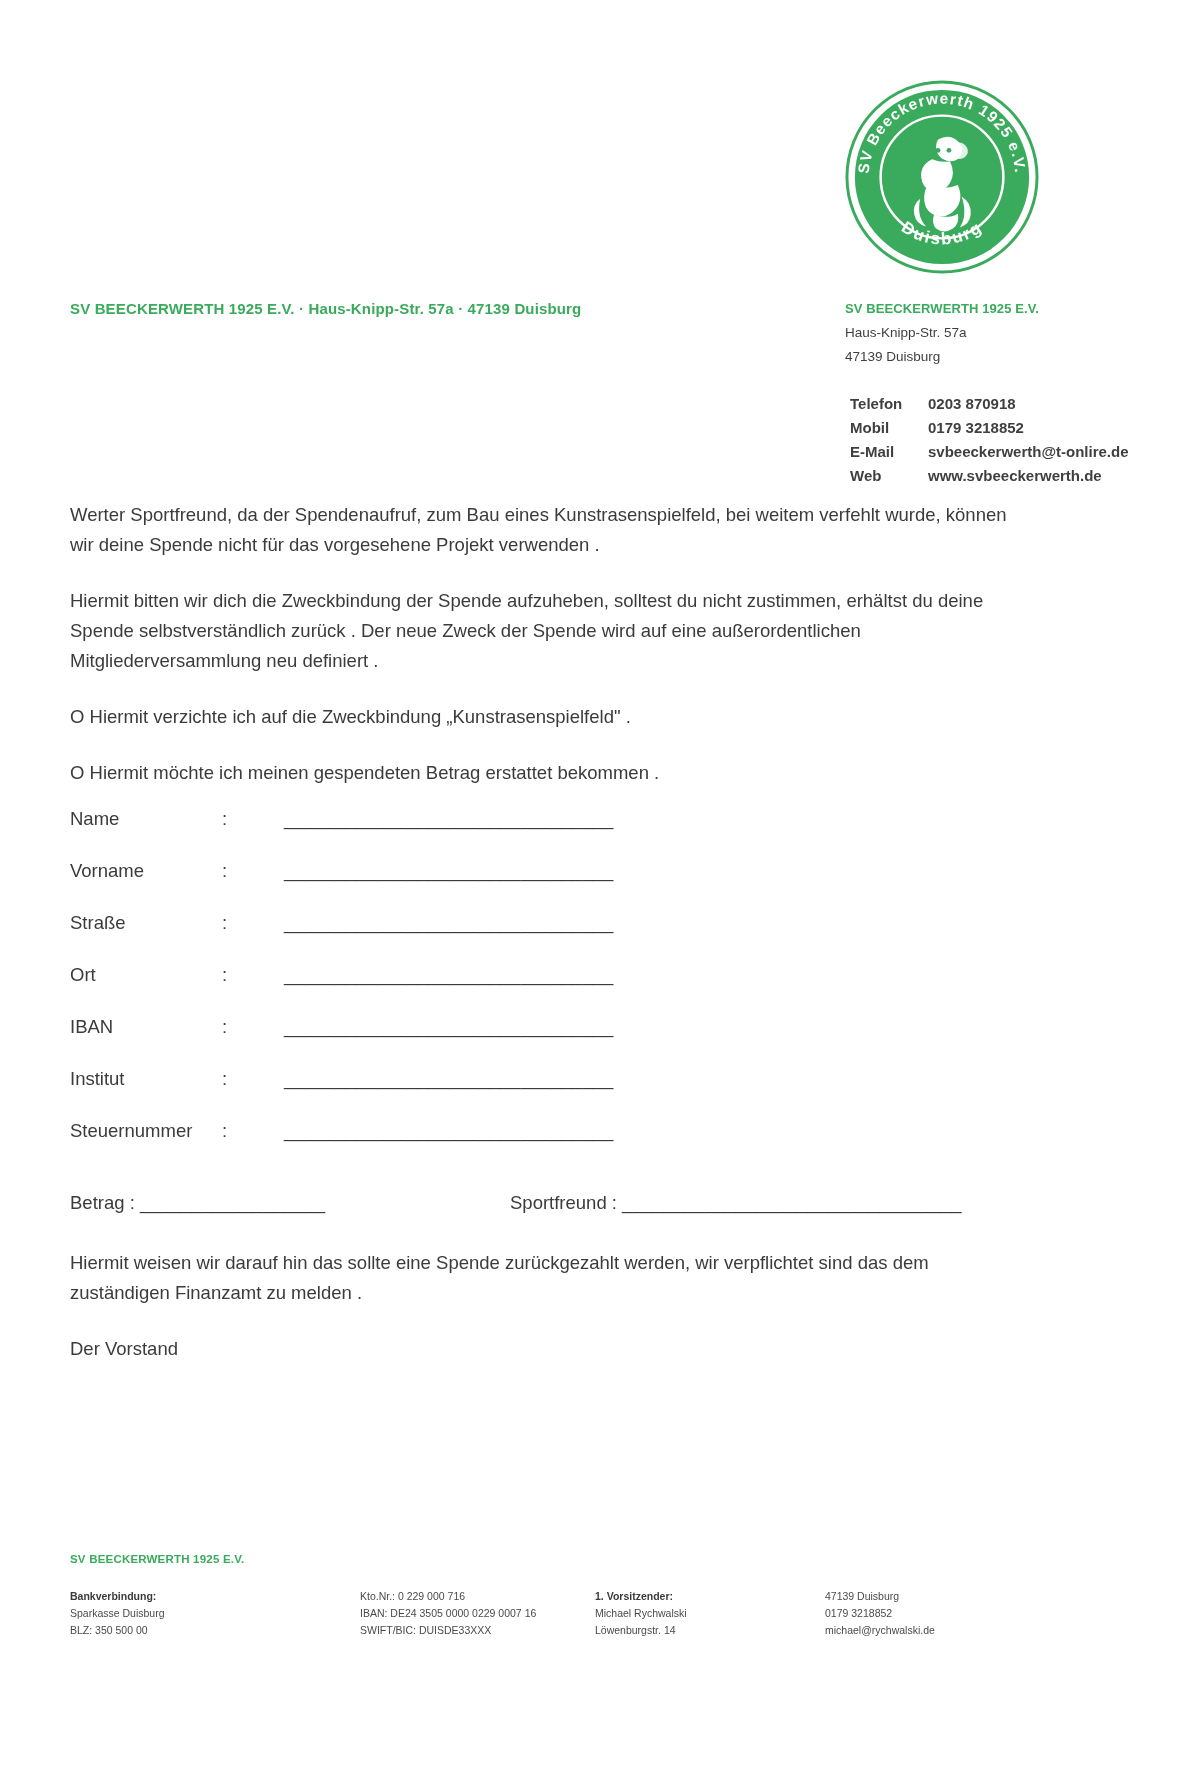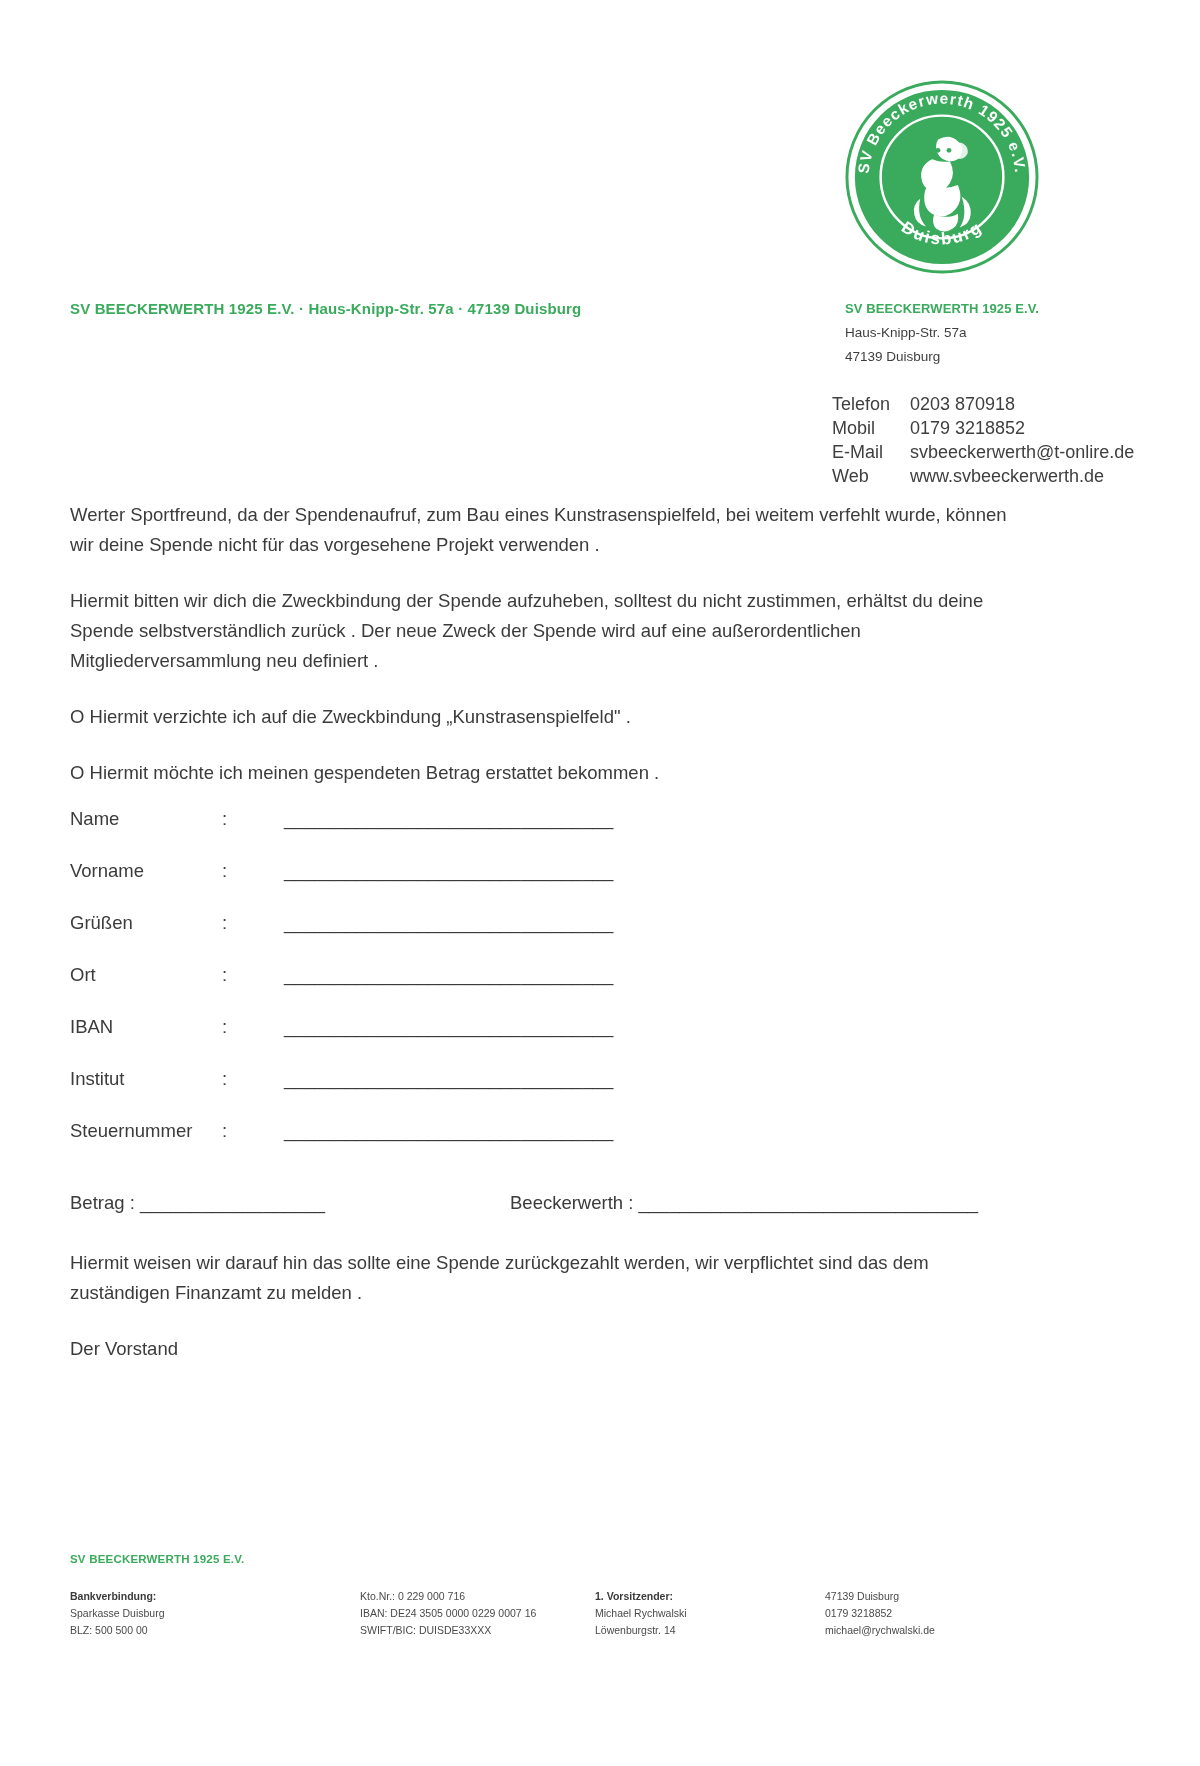--- a/index.html
+++ b/index.html
@@ -57,25 +57,26 @@
   }
   .addr-block .org {
     font-weight: bold;
     color: #3aab5c;
     font-size: 13px;
     letter-spacing: 0.1px;
   }
   .contact-table {
     position: absolute;
     top: 392px;
-    left: 832px;
-    font-size: 18px;
+    left: 850px;
+    font-size: 15px;
     line-height: 24px;
     color: #3f3f3f;
     border-collapse: collapse;
+    font-weight: bold;
   }
   .contact-table td { padding: 0; vertical-align: top; }
   .contact-table td.k { width: 78px; }
 
   
   .body-text {
     position: absolute;
     top: 500px;
     left: 70px;
     width: 960px;
@@ -232,21 +233,21 @@
       <span class="flabel">Name</span>
       <span class="fcolon">:</span>
       <span class="fline">________________________________</span>
     </div>
     <div class="frow">
       <span class="flabel">Vorname</span>
       <span class="fcolon">:</span>
       <span class="fline">________________________________</span>
     </div>
     <div class="frow">
-      <span class="flabel">Grüßen</span>
+      <span class="flabel">Straße</span>
       <span class="fcolon">:</span>
       <span class="fline">________________________________</span>
     </div>
     <div class="frow">
       <span class="flabel">Ort</span>
       <span class="fcolon">:</span>
       <span class="fline">________________________________</span>
     </div>
     <div class="frow">
       <span class="flabel">IBAN</span>
@@ -260,34 +261,34 @@
     </div>
     <div class="frow">
       <span class="flabel">Steuernummer</span>
       <span class="fcolon">:</span>
       <span class="fline">________________________________</span>
     </div>
   </div>
 
   <div class="sig-row">
     <span class="sig-date">Betrag : __________________</span>
-    <span class="sig-sign">Beeckerwerth : _________________________________</span>
+    <span class="sig-sign">Sportfreund : _________________________________</span>
   </div>
 
   <div class="closing">
     <p>Hiermit weisen wir darauf hin das sollte eine Spende zurückgezahlt werden, wir verpflichtet sind das dem zuständigen Finanzamt zu melden .</p>
     <p>Der Vorstand</p>
   </div>
 
   <div class="footer-title">SV BEECKERWERTH 1925 E.V.</div>
   <div class="footer-cols">
     <div class="col c1">
       <div><b>Bankverbindung:</b></div>
       <div>Sparkasse Duisburg</div>
-      <div>BLZ: 500 500 00</div>
+      <div>BLZ: 350 500 00</div>
     </div>
     <div class="col c2">
       <div>Kto.Nr.: 0 229 000 716</div>
       <div>IBAN: DE24 3505 0000 0229 0007 16</div>
       <div>SWIFT/BIC: DUISDE33XXX</div>
     </div>
     <div class="col c3">
       <div><b>1. Vorsitzender:</b></div>
       <div>Michael Rychwalski</div>
       <div>Löwenburgstr. 14</div>

